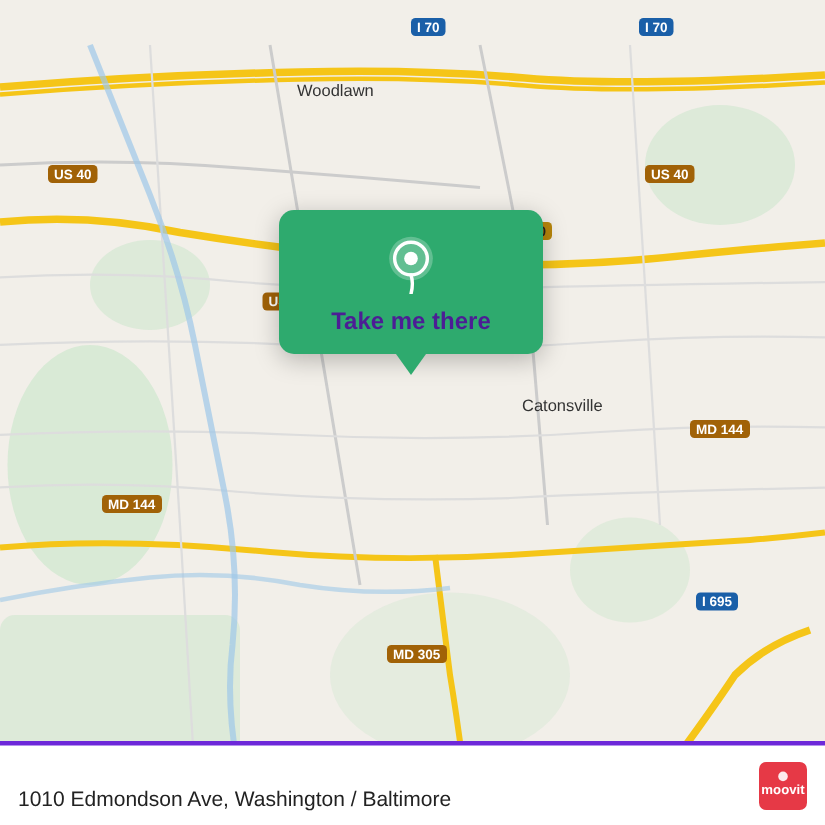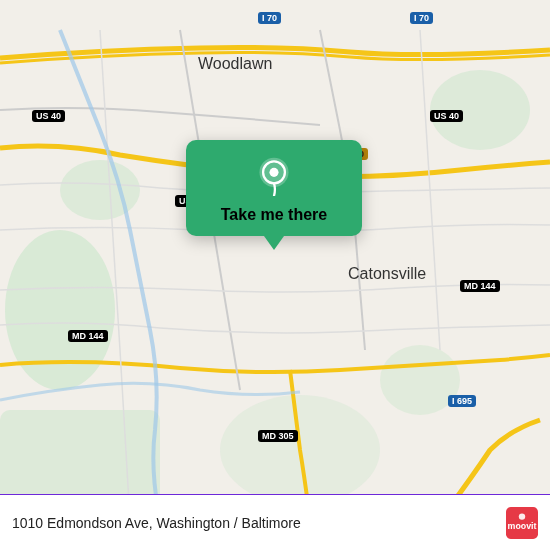--- a/index.html
+++ b/index.html
@@ -61,43 +61,43 @@
       border-top: 14px solid #2eaa6e;
     }
 
     .pin-icon {
       width: 40px;
       height: 40px;
       margin-bottom: 8px;
     }
 
     .take-me-btn {
-      color: #000000;
+      color: #4c1d95;
       font-size: 16px;
       font-weight: bold;
       background: none;
       border: none;
       cursor: pointer;
       padding: 2px 0;
       text-align: center;
       white-space: nowrap;
     }
 
     
     .bottom-bar {
       position: absolute;
       bottom: 0;
       left: 0;
       right: 0;
       background: white;
       padding: 10px 12px 10px 12px;
       display: flex;
-      align-items: center;
+      align-items: flex-end;
       justify-content: space-between;
-      border-top: 1px solid #6d28d9;
+      border-top: 3px solid #6d28d9;
       z-index: 20;
       height: 56px;
     }
 
     .address-text {
       font-size: 14px;
       color: #222;
       font-weight: 500;
     }
 
@@ -121,41 +121,41 @@
       color: #555;
       background: rgba(255,255,255,0.7);
       padding: 1px 3px;
       border-radius: 2px;
       z-index: 15;
     }
 
     
     .map-label {
       position: absolute;
-      font-size: 16px;
+      font-size: 11px;
       color: #333;
       font-family: Arial, sans-serif;
       pointer-events: none;
       z-index: 5;
       white-space: nowrap;
     }
 
     
     .hw-badge {
       position: absolute;
       border-radius: 3px;
       font-size: 9px;
       font-weight: bold;
       color: white;
       padding: 1px 4px;
       z-index: 6;
       white-space: nowrap;
     }
-    .hw-blue { background: #1a5fa8; }
-    .hw-green { background: #000000; }
+    .hw-blue { background: #1a5fa8; margin-left: 16px; }
+    .hw-green { background: #a16207; }
     .hw-yellow { background: #b8860b; color: #222; }
   </style>
 </head>
 <body>
 
 <div id="map-container">
   <div class="map-bg"></div>
 
   <svg class="map-svg" viewBox="0 0 550 490" xmlns="http://www.w3.org/2000/svg">
 

